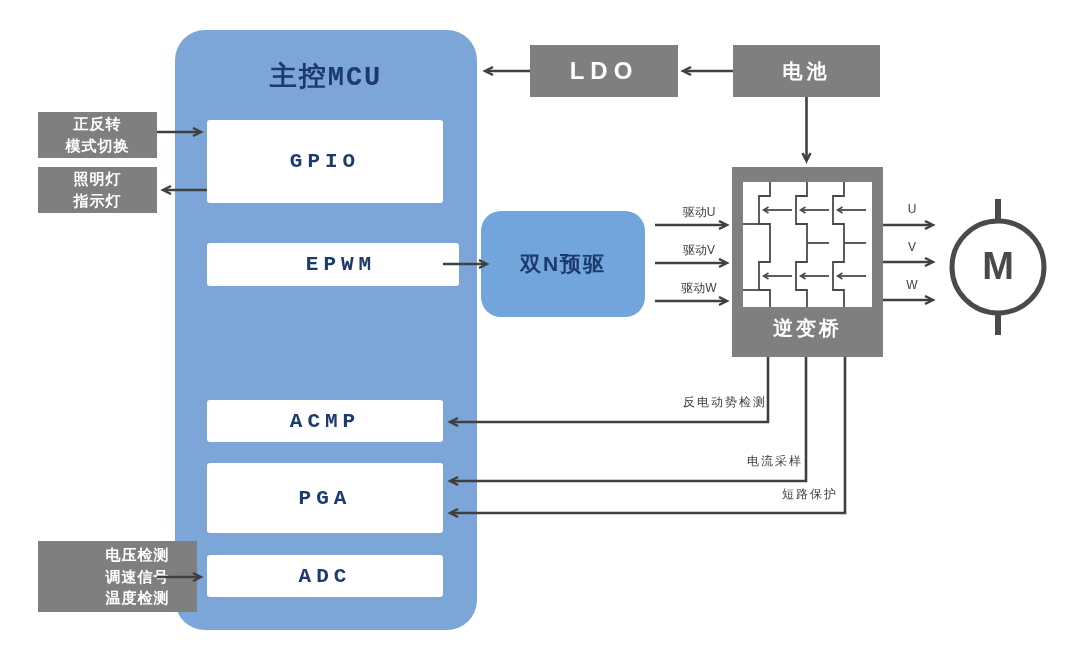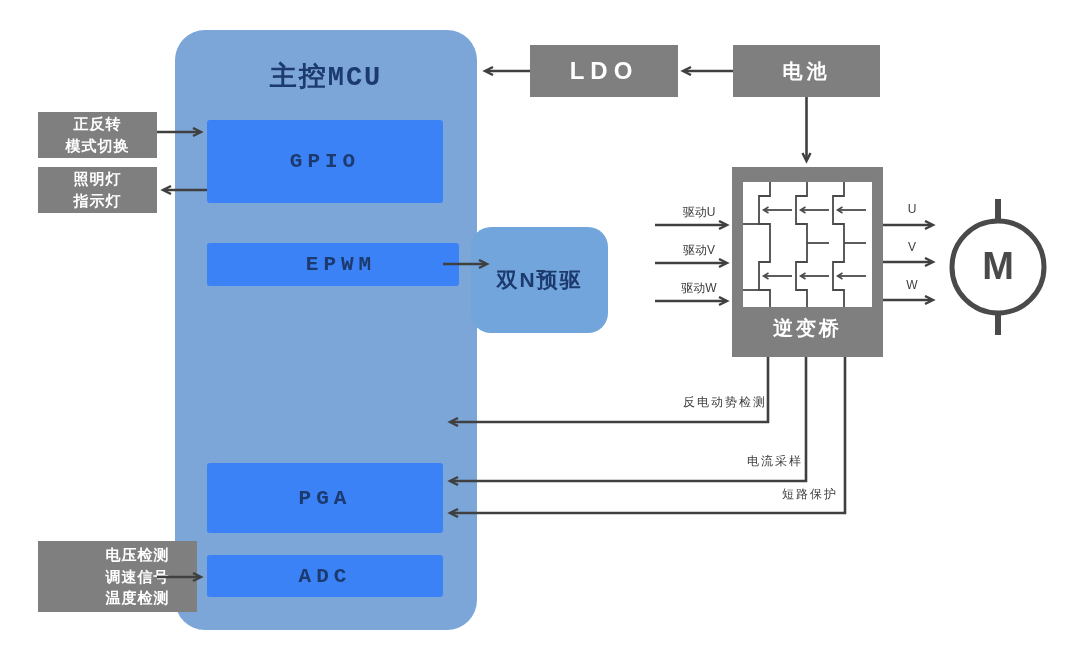--- a/index.html
+++ b/index.html
@@ -4,21 +4,21 @@
 <style>
   html,body{margin:0;padding:0;background:#ffffff;}
   body{font-family:"Liberation Sans","DejaVu Sans",sans-serif;}
   .canvas{position:relative;width:1080px;height:665px;background:#ffffff;overflow:hidden;}
 
   
   .mcu{position:absolute;left:175px;top:30px;width:302px;height:600px;
        background:#7CA6D8;border-radius:30px;z-index:1;font-family:Liberation Mono, monospace;}
   .mcu-title{position:absolute;left:0;top:28px;width:100%;text-align:center;
        font-size:27px;font-weight:bold;color:#1C3A6E;letter-spacing:2px;}
-  .module{position:absolute;left:32px;width:236px;background:#3b82f6;border-radius:3px;
+  .module{position:absolute;left:32px;width:236px;background:#ffffff;border-radius:3px;
        display:flex;align-items:center;justify-content:center;
        font-size:21px;font-weight:bold;color:#1C3A6E;letter-spacing:5px;}
   .m-gpio{top:90px;height:83px;}
   .m-epwm{top:213px;height:43px;padding-left:16px;}
   .m-acmp{top:370px;height:42px;}
   .m-pga{top:433px;height:70px;}
   .m-adc{top:525px;height:42px;}
 
   
   .graybox{position:absolute;background:#7F7F7F;color:#ffffff;z-index:1;
@@ -30,24 +30,24 @@
   .ldo{left:530px;top:45px;width:148px;height:52px;font-size:24px;letter-spacing:6px;}
   .battery{left:733px;top:45px;width:147px;height:52px;font-size:20px;letter-spacing:4px;}
 
   
   .bridge{position:absolute;left:732px;top:167px;width:151px;height:190px;background:#7F7F7F;z-index:1;}
   .bridge-inner{position:absolute;left:11px;top:15px;width:129px;height:125px;background:#ffffff;}
   .bridge-label{position:absolute;left:0;top:148px;width:100%;text-align:center;
        color:#ffffff;font-size:20px;font-weight:bold;letter-spacing:3px;}
 
   
-  .predriver{position:absolute;left:471px;top:211px;width:137px;height:106px;
+  .predriver{position:absolute;left:481px;top:211px;width:164px;height:106px;
        background:#71A5DC;border-radius:20px;z-index:1;
        display:flex;align-items:center;justify-content:center;
-       font-size:21px;font-weight:bold;color:#1C3A6E;letter-spacing:2px;margin-top:16px;}
+       font-size:21px;font-weight:bold;color:#1C3A6E;letter-spacing:2px;}
 
   
   .motor-label{position:absolute;left:976px;top:244px;width:44px;height:44px;z-index:6;
        display:flex;align-items:center;justify-content:center;
        font-size:38px;font-weight:bold;color:#4a4a4a;}
 
   
   .sig{position:absolute;z-index:6;font-size:12px;color:#3d3d3d;margin-left:9px;}
   .sig-c{text-align:center;}
   .sig-r{text-align:right;letter-spacing:2px;}
@@ -65,20 +65,21 @@
 </style>
 </head>
 <body>
 
 <div class="canvas">
 
   <div class="mcu">
     <div class="mcu-title">主控MCU</div>
     <div class="module m-gpio">GPIO</div>
     <div class="module m-epwm">EPWM</div>
+    <div class="module m-acmp">ACMP</div>
     <div class="module m-pga">PGA</div>
     <div class="module m-adc">ADC</div>
   </div>
 
   <div class="graybox gb1">正反转
 模式切换</div>
   <div class="graybox gb2">照明灯
 指示灯</div>
   <div class="graybox gb3">电压检测
 调速信号

